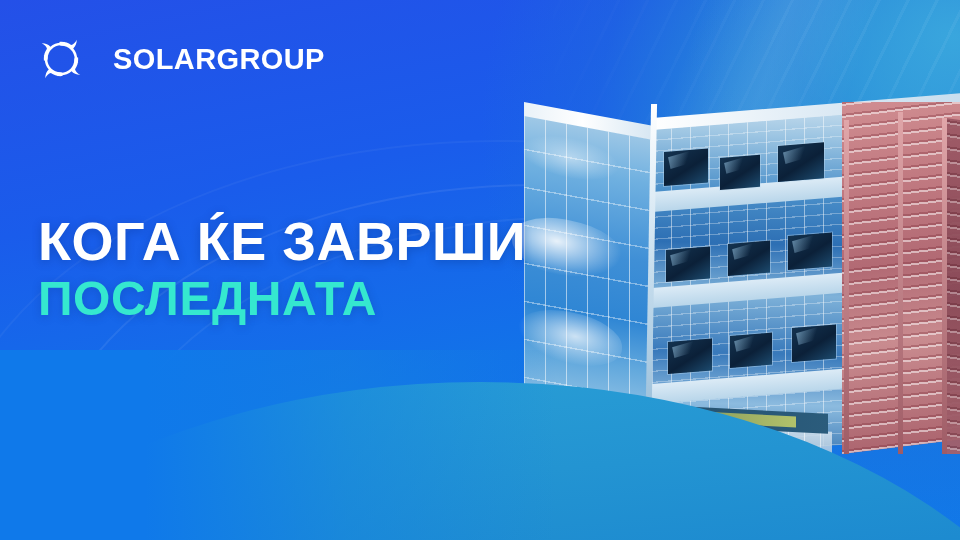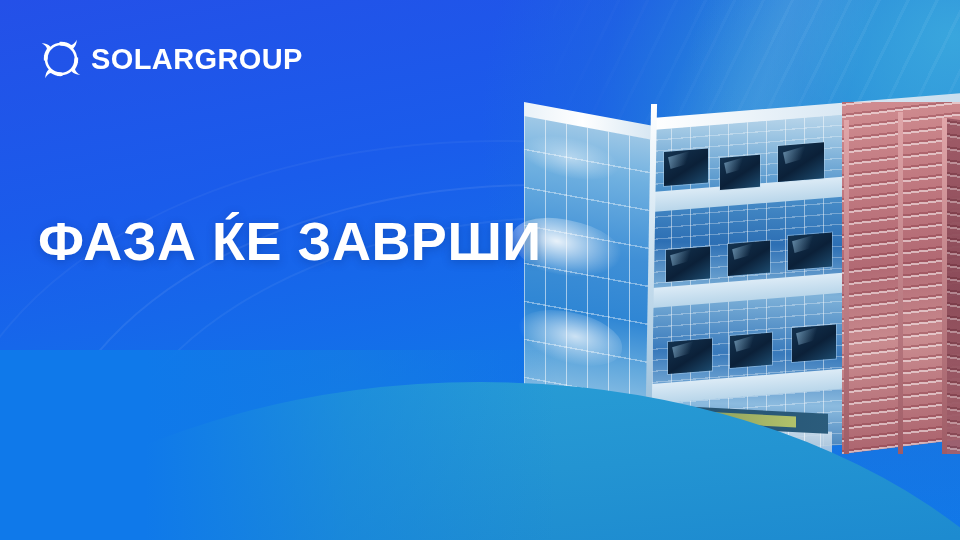--- a/index.html
+++ b/index.html
@@ -219,21 +219,21 @@
     opacity:.55;
   }
   .arc-overlay-left-fade{
     position:absolute;left:0;bottom:0;width:58%;height:190px;
     background:linear-gradient(90deg,#0f79ea 0%,#0f79ea 26%,rgba(20,130,225,.55) 62%,rgba(26,140,215,0) 100%);
   }
 
   
   .logo{
     position:absolute;left:32px;top:30px;
-    display:flex;align-items:center;gap:1px;
+    display:flex;align-items:center;gap:23px;
   }
   .logo-mark{width:58px;height:58px;display:block;}
   .logo-word{
     color:#ffffff;
     font-size:29px;
     font-weight:700;
     letter-spacing:.4px;
     line-height:1;
     white-space:nowrap;
   }
@@ -336,16 +336,17 @@
         <path d="M50 22c-7.0 0-13.4 2.6-18.3 6.9 -2.9-3.6-8.4-6.1-14.9-6.0 5.0 2.3 8.3 6.0 9.0 9.6 -3.4 4.7-5.4 10.5-5.4 16.8 0 1.2 .1 2.4 .2 3.6l6.6-1.9c-.1-.6-.1-1.1-.1-1.7 0-12.6 10.3-22.9 22.9-22.9 1.5 0 3.0 .1 4.4 .4l1.9-6.6C54.2 22.2 52.1 22 50 22z"></path>
         <path d="M78 50c0-7.0-2.6-13.4-6.9-18.3 3.6-2.9 6.1-8.4 6.0-14.9 -2.3 5.0-6.0 8.3-9.6 9.0 -4.7-3.4-10.5-5.4-16.8-5.4 -1.2 0-2.4 .1-3.6 .2l1.9 6.6c.6-.1 1.1-.1 1.7-.1 12.6 0 22.9 10.3 22.9 22.9 0 1.5-.1 3.0-.4 4.4l6.6 1.9C77.8 54.2 78 52.1 78 50z"></path>
         <path d="M50 78c7.0 0 13.4-2.6 18.3-6.9 2.9 3.6 8.4 6.1 14.9 6.0 -5.0-2.3-8.3-6.0-9.0-9.6 3.4-4.7 5.4-10.5 5.4-16.8 0-1.2-.1-2.4-.2-3.6l-6.6 1.9c.1 .6 .1 1.1 .1 1.7 0 12.6-10.3 22.9-22.9 22.9 -1.5 0-3.0-.1-4.4-.4l-1.9 6.6C45.8 77.8 47.9 78 50 78z"></path>
         <path d="M22 50c0 7.0 2.6 13.4 6.9 18.3 -3.6 2.9-6.1 8.4-6.0 14.9 2.3-5.0 6.0-8.3 9.6-9.0 4.7 3.4 10.5 5.4 16.8 5.4 1.2 0 2.4-.1 3.6-.2l-1.9-6.6c-.6 .1-1.1 .1-1.7 .1 -12.6 0-22.9-10.3-22.9-22.9 0-1.5 .1-3.0 .4-4.4l-6.6-1.9C22.2 45.8 22 47.9 22 50z"></path>
       </g>
     </svg>
     <span class="logo-word">SOLARGROUP</span>
   </div>
 
   <div class="headline">
-    <div class="hl-line hl-1">ФАЗА ЌЕ ЗАВРШИ</div>
+    <div class="hl-line hl-1">КОГА ЌЕ ЗАВРШИ</div>
+    <div class="hl-line hl-2">ПОСЛЕДНАТА</div>
   </div>
 
 </div>
 
 </body></html>

